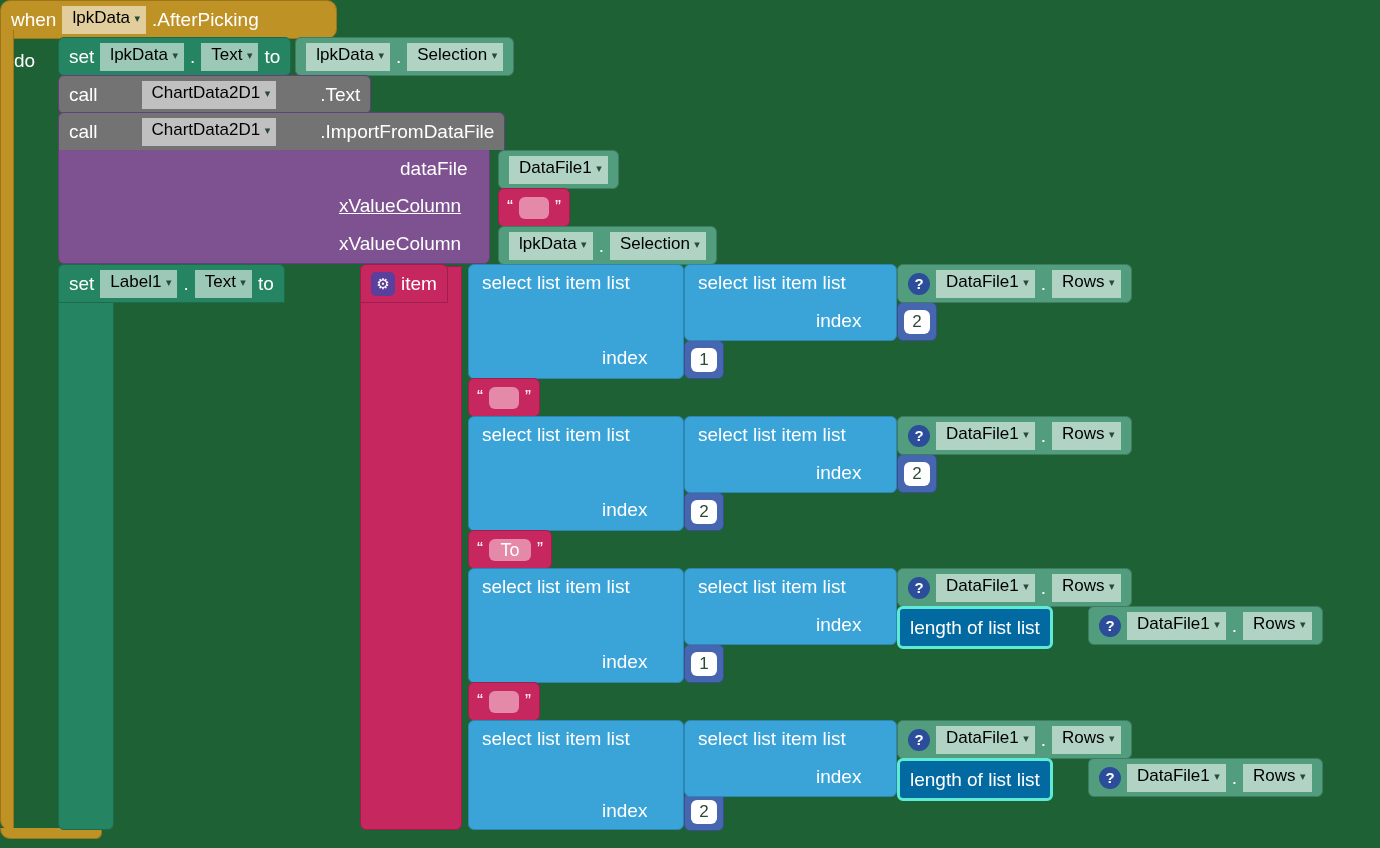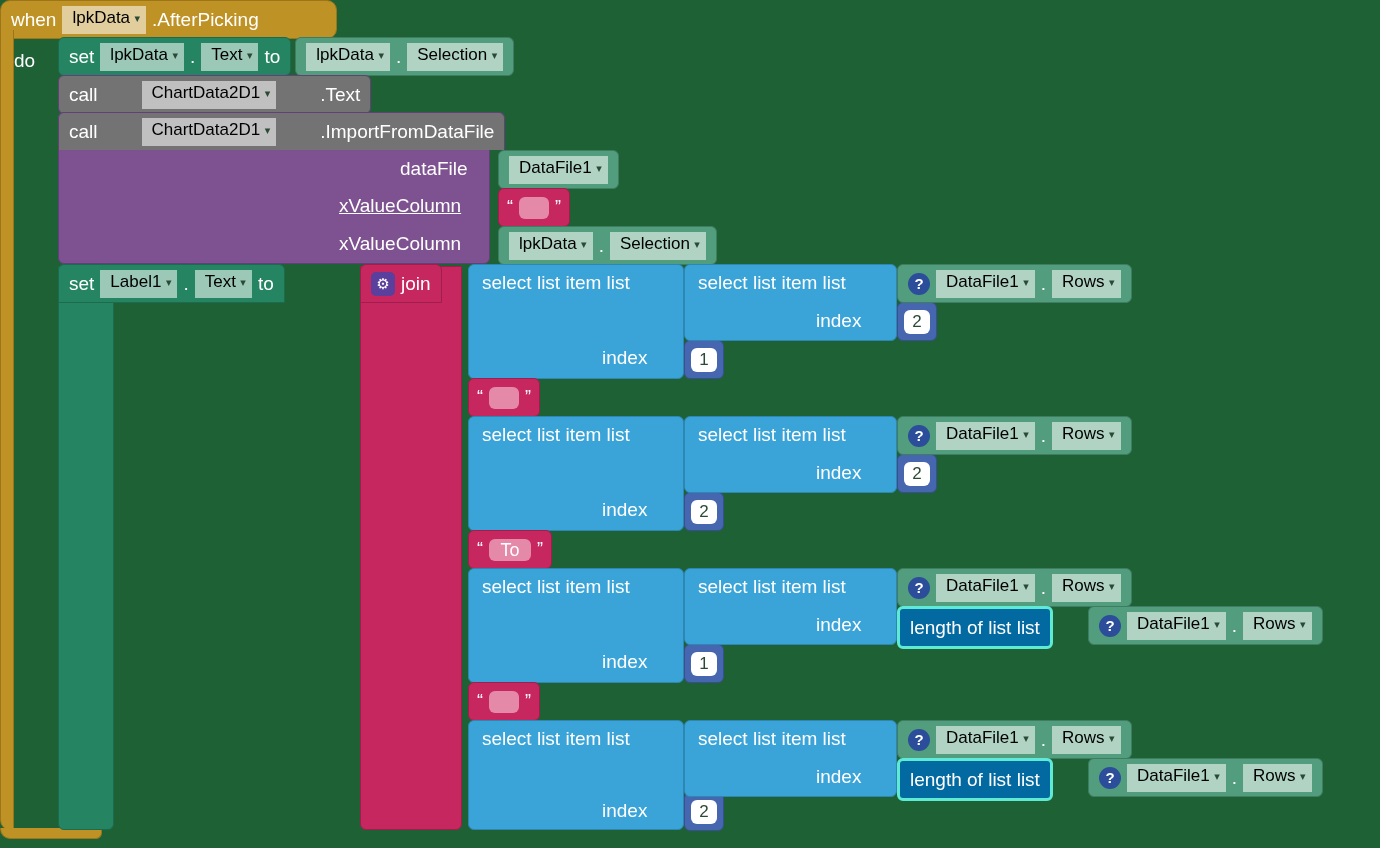--- a/index.html
+++ b/index.html
@@ -221,21 +221,21 @@
   <span class="lbl">set</span>
   <span class="dropdown">Label1</span>
   <span class="lbl">.</span>
   <span class="dropdown">Text</span>
   <span class="lbl">to</span>
 </div>
 
 <div class="magenta-col"></div>
 <div class="pos block magenta" style="left:360px; top:264px; border-radius:6px 6px 0 0; height:37px;">
   <span class="gear">⚙</span>
-  <span class="lbl">join</span>
+  <span class="lbl">item</span>
 </div>
 
 <div class="pos" style="left:468px; top:264px; width:214px; height:113px; background:#3aa4d8; border:1px solid #2e86b4; border-radius:6px;"></div>
 <div class="pos lbl" style="left:482px; top:272px;">select list item  list</div>
 <div class="pos lbl" style="left:602px; top:347px;">index</div>
 <div class="pos block navy" style="left:684px; top:340px; padding:0 6px;">
   <span class="numbox">1</span>
 </div>
 
 <div class="pos" style="left:684px; top:264px; width:211px; height:75px; background:#3aa4d8; border:1px solid #2e86b4; border-radius:6px;"></div>

